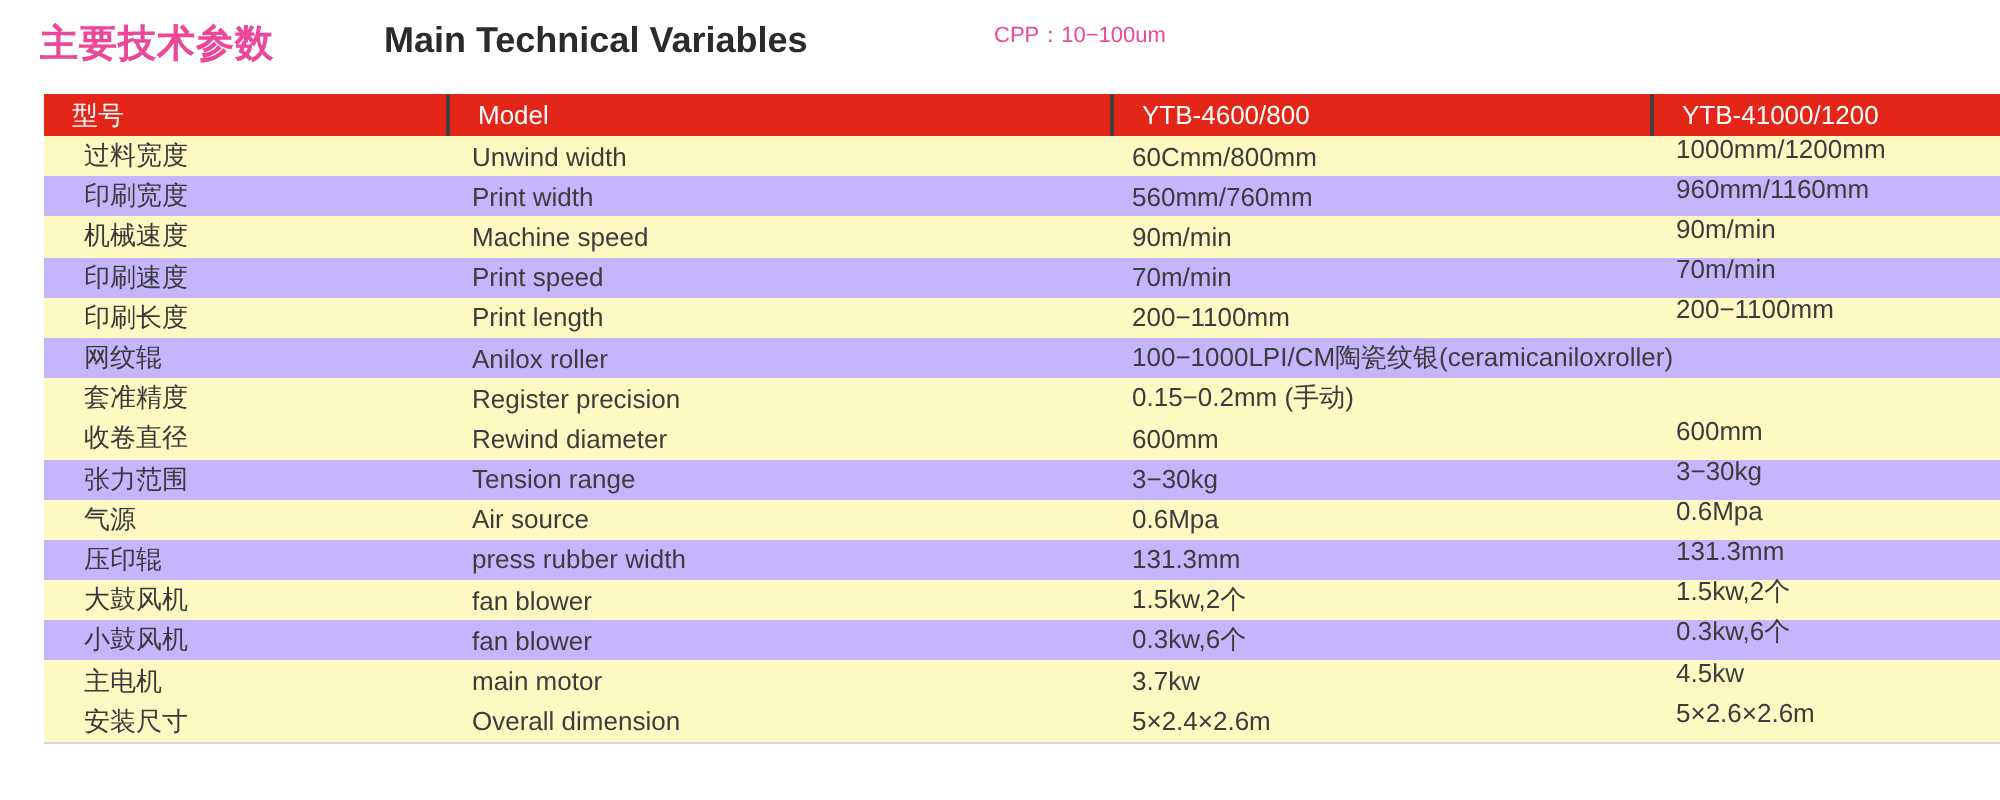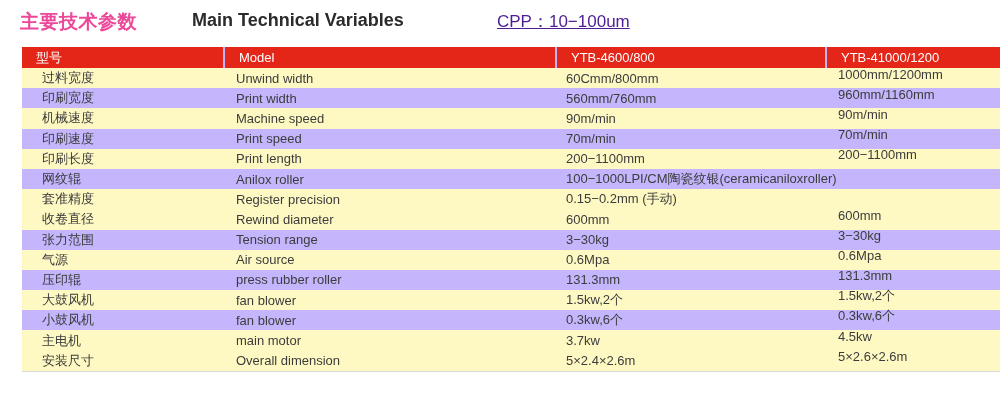--- a/index.html
+++ b/index.html
@@ -45,24 +45,23 @@
     font-size: 18px;
     font-weight: bold;
     color: #2b2b2b;
     white-space: nowrap;
     margin-left: 44px;
   }
   .title-note {
     position: absolute;
     left: 497px;
     top: 10px;
-    font-size: 17px;
-    color: #4c1d95;
-    white-space: nowrap;
-    text-decoration: underline;
+    font-size: 11px;
+    color: #ec4899;
+    white-space: nowrap;
   }
 
   
   .spec-table {
     position: absolute;
     left: 22px;
     top: 47px;
     width: 954px;
     border-collapse: collapse;
     table-layout: fixed;
@@ -80,21 +79,21 @@
   .col-2 { width: 332px; }
   .col-3 { width: 270px; }
   .col-4 { width: 194px; }
 
   
   .head-row th {
     height: 21px;
     background: #e42618;
     color: #ffffff;
     font-size: 13px;
-    border-right: 2px solid #c4b5fd;
+    border-right: 2px solid #404040;
   }
   .head-row th:last-child { border-right: none; }
   .head-row th .cell-inner {
     padding-left: 14px;
     white-space: nowrap;
     overflow: hidden;
   }
   .head-row th.col-1 .cell-inner { padding-left: 14px; }
 
   
@@ -301,21 +300,21 @@
           </td>
           <td class="col-4">
             <div class="cell-inner">0.6Mpa</div>
           </td>
         </tr>
         <tr class="even">
           <td class="col-1">
             <div class="cell-inner">压印辊</div>
           </td>
           <td class="col-2">
-            <div class="cell-inner">press rubber roller</div>
+            <div class="cell-inner">press rubber width</div>
           </td>
           <td class="col-3">
             <div class="cell-inner">131.3mm</div>
           </td>
           <td class="col-4">
             <div class="cell-inner">131.3mm</div>
           </td>
         </tr>
         <tr class="odd">
           <td class="col-1">

